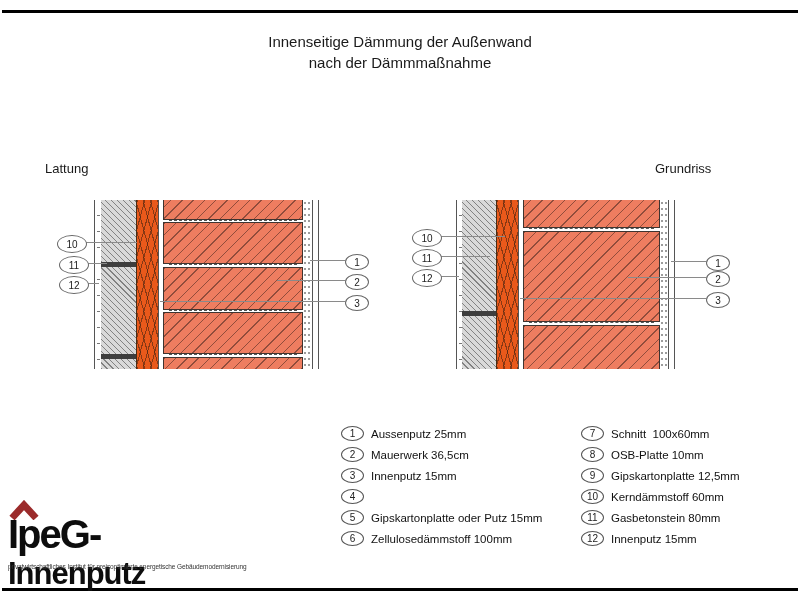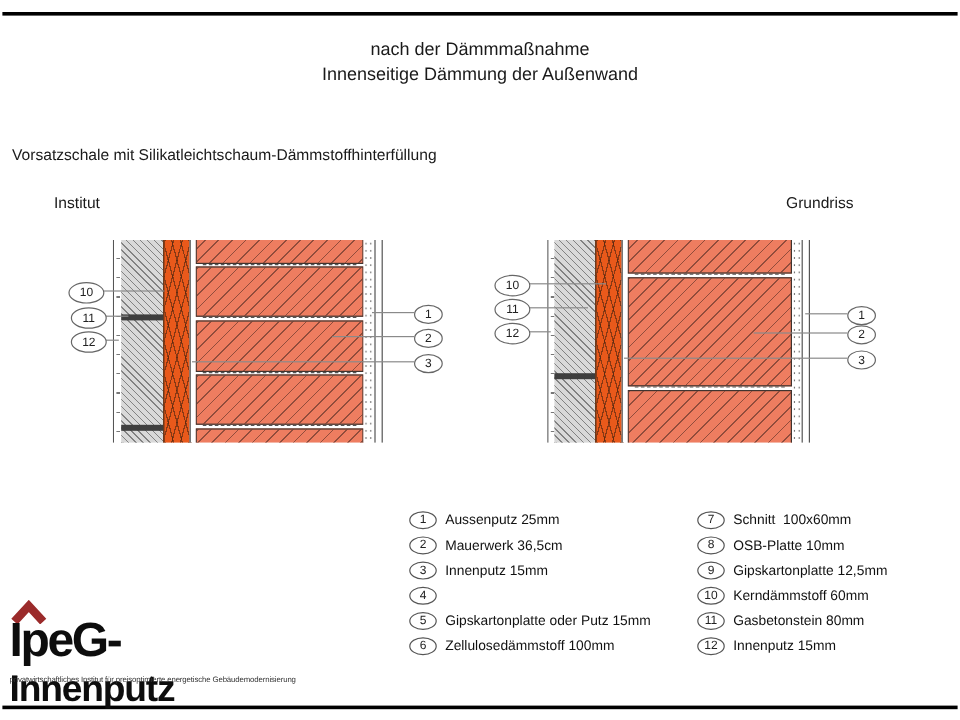--- a/index.html
+++ b/index.html
@@ -68,26 +68,25 @@
 </style>
 </head>
 <body>
 
 <div class="page">
 
   <div class="rule rule-top"></div>
   <div class="rule rule-bottom"></div>
 
   <div class="title">
+    <div>Innenseitige Dämmung der Außenwand</div>
     <div>nach der Dämmmaßnahme</div>
-    <div>Innenseitige Dämmung der Außenwand</div>
-  </div>
-
-  <div class="subtitle">Vorsatzschale mit Silikatleichtschaum-Dämmstoffhinterfüllung</div>
-  <div class="view-label label-schnitt">Institut</div>
+  </div>
+
+  <div class="view-label label-schnitt">Lattung</div>
   <div class="view-label label-grundriss">Grundriss</div>
 
   <div class="wall" style="left:94px;top:200px;width:226px;">
     <div class="layer putz-strip" style="left:0;width:7px;"></div>
     <div class="layer gas" style="left:7px;width:35px;">
       <div class="gas-joint" style="top:62px;"></div>
       <div class="gas-joint" style="top:154px;"></div>
     </div>
     <div class="layer kern" style="left:42px;width:22px;"></div>
     <div class="layer gap-strip" style="left:64px;width:5px;"></div>

